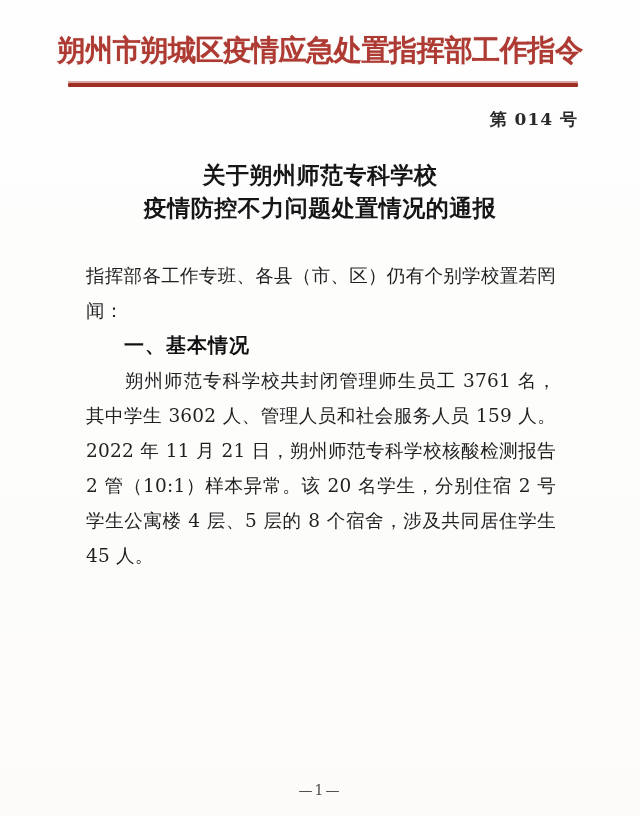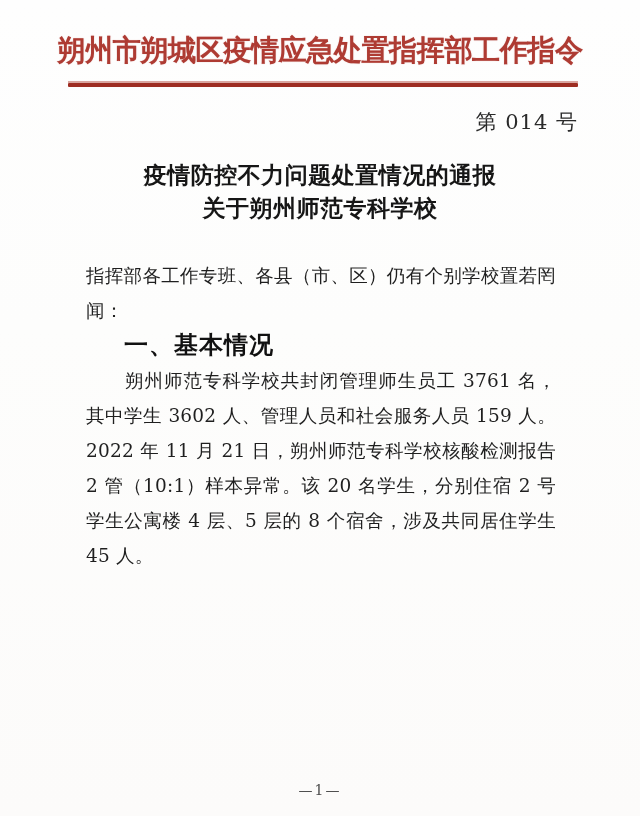--- a/index.html
+++ b/index.html
@@ -75,24 +75,25 @@
     height: 4px;
     background: #9e2d22;
     border-radius: 1px;
   }
 
   
   .issue-no {
     position: absolute;
     right: 62px;
     top: 108px;
-    font-size: 21px;
+    font-size: 17px;
     letter-spacing: 1px;
     color: #2a2a2a;
     font-family: "DejaVu Serif", "Liberation Serif", serif;
+    font-weight: bold;
   }
 
   
   .doc-title {
     position: absolute;
     left: 0;
     top: 158px;
     width: 640px;
     text-align: center;
     font-family: "DejaVu Serif", "Liberation Serif", serif;
@@ -124,21 +125,21 @@
     text-justify: inter-character;
     white-space: pre-wrap;
   }
   .body-text p.indent {
     text-indent: 0;
   }
   .section-head {
     margin: 0;
     font-family: "DejaVu Sans", "Liberation Sans", sans-serif;
     font-weight: 700;
-    font-size: 24px;
+    font-size: 20px;
     line-height: 35px;
     letter-spacing: 1px;
     text-indent: 38px;
     color: #111111;
   }
 
   
   .page-number {
     position: absolute;
     left: 0;
@@ -175,22 +176,22 @@
       <div class="masthead-title">朔州市朔城区疫情应急处置指挥部工作指令</div>
       <div class="masthead-rule">
         <div class="rule-thin"></div>
         <div class="rule-thick"></div>
       </div>
     </div>
 
     <div class="issue-no">第 014 号</div>
 
     <div class="doc-title">
+      <span class="tline">关于朔州师范专科学校</span>
       <span class="tline">疫情防控不力问题处置情况的通报</span>
-      <span class="tline">关于朔州师范专科学校</span>
     </div>
 
     <div class="body-text">
       <p>指挥部各工作专班、各县（市、区）仍有个别学校置若罔闻：</p>
       <p class="section-head">一、基本情况</p>
       <p class="indent">　　朔州师范专科学校共封闭管理师生员工 3761 名，其中学生 3602 人、管理人员和社会服务人员 159 人。2022 年 11 月 21 日，朔州师范专科学校核酸检测报告 2 管（10:1）样本异常。该 20 名学生，分别住宿 2 号学生公寓楼 4 层、5 层的 8 个宿舍，涉及共同居住学生 45 人。</p>
     </div>
 
     <div class="page-number">—1—</div>
 

